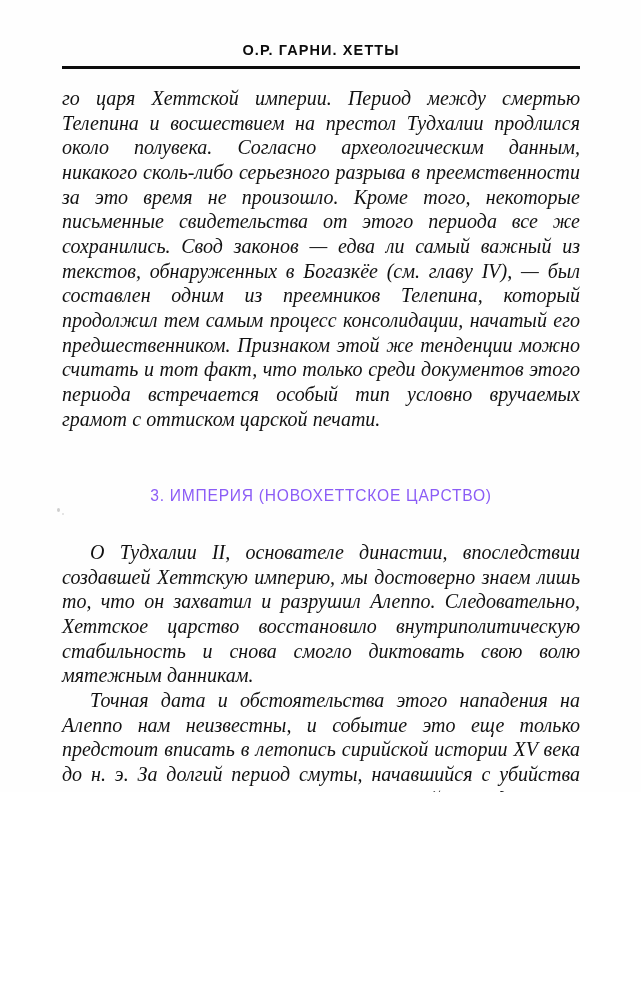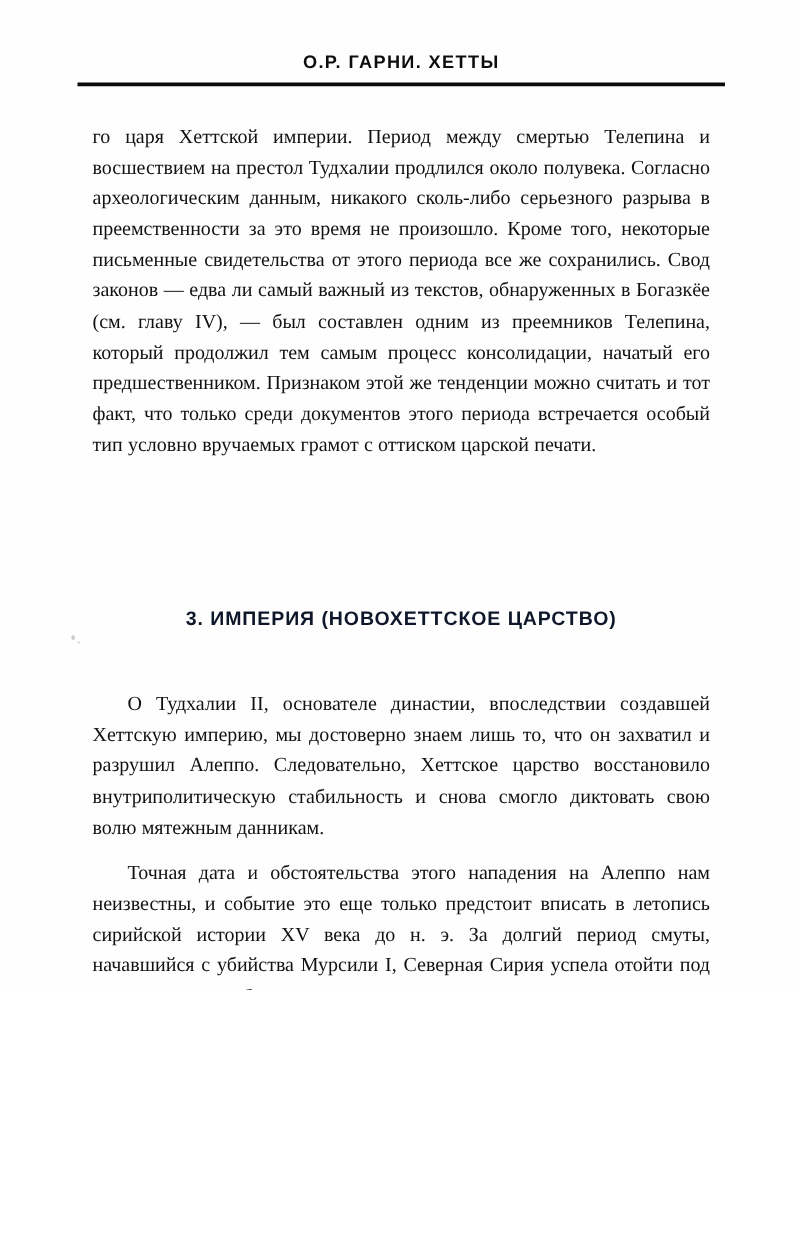--- a/index.html
+++ b/index.html
@@ -41,50 +41,51 @@
   }
 
   
   .textblock {
     position: absolute;
     top: 86px;
     left: 62px;
     width: 518px;
   }
   p.body {
-    margin: 12px;
-    font-size: 16px;
+    margin: 0;
+    font-size: 20px;
     line-height: 24.65px;
     text-align: justify;
     text-align-last: left;
     -webkit-hyphens: none;
     hyphens: none;
     word-spacing: 0.2px;
+    font-style: italic;
   }
   p.body.indent {
     text-indent: 28px;
   }
   p.body + p.body {
     margin-top: 0;
   }
 
   
   .section-heading {
     margin: 0;
     padding: 0;
     position: absolute;
     left: 62px;
     top: 487px;
     width: 518px;
     text-align: center;
     font-family: "Liberation Sans", "DejaVu Sans", sans-serif;
-    font-weight: bold;
+    font-weight: normal;
     font-size: 15.6px;
     letter-spacing: 0.75px;
-    color: #0f172a;
+    color: #8b5cf6;
   }
 
   .block-two {
     position: absolute;
     top: 540px;
     left: 62px;
     width: 518px;
   }
 
   

